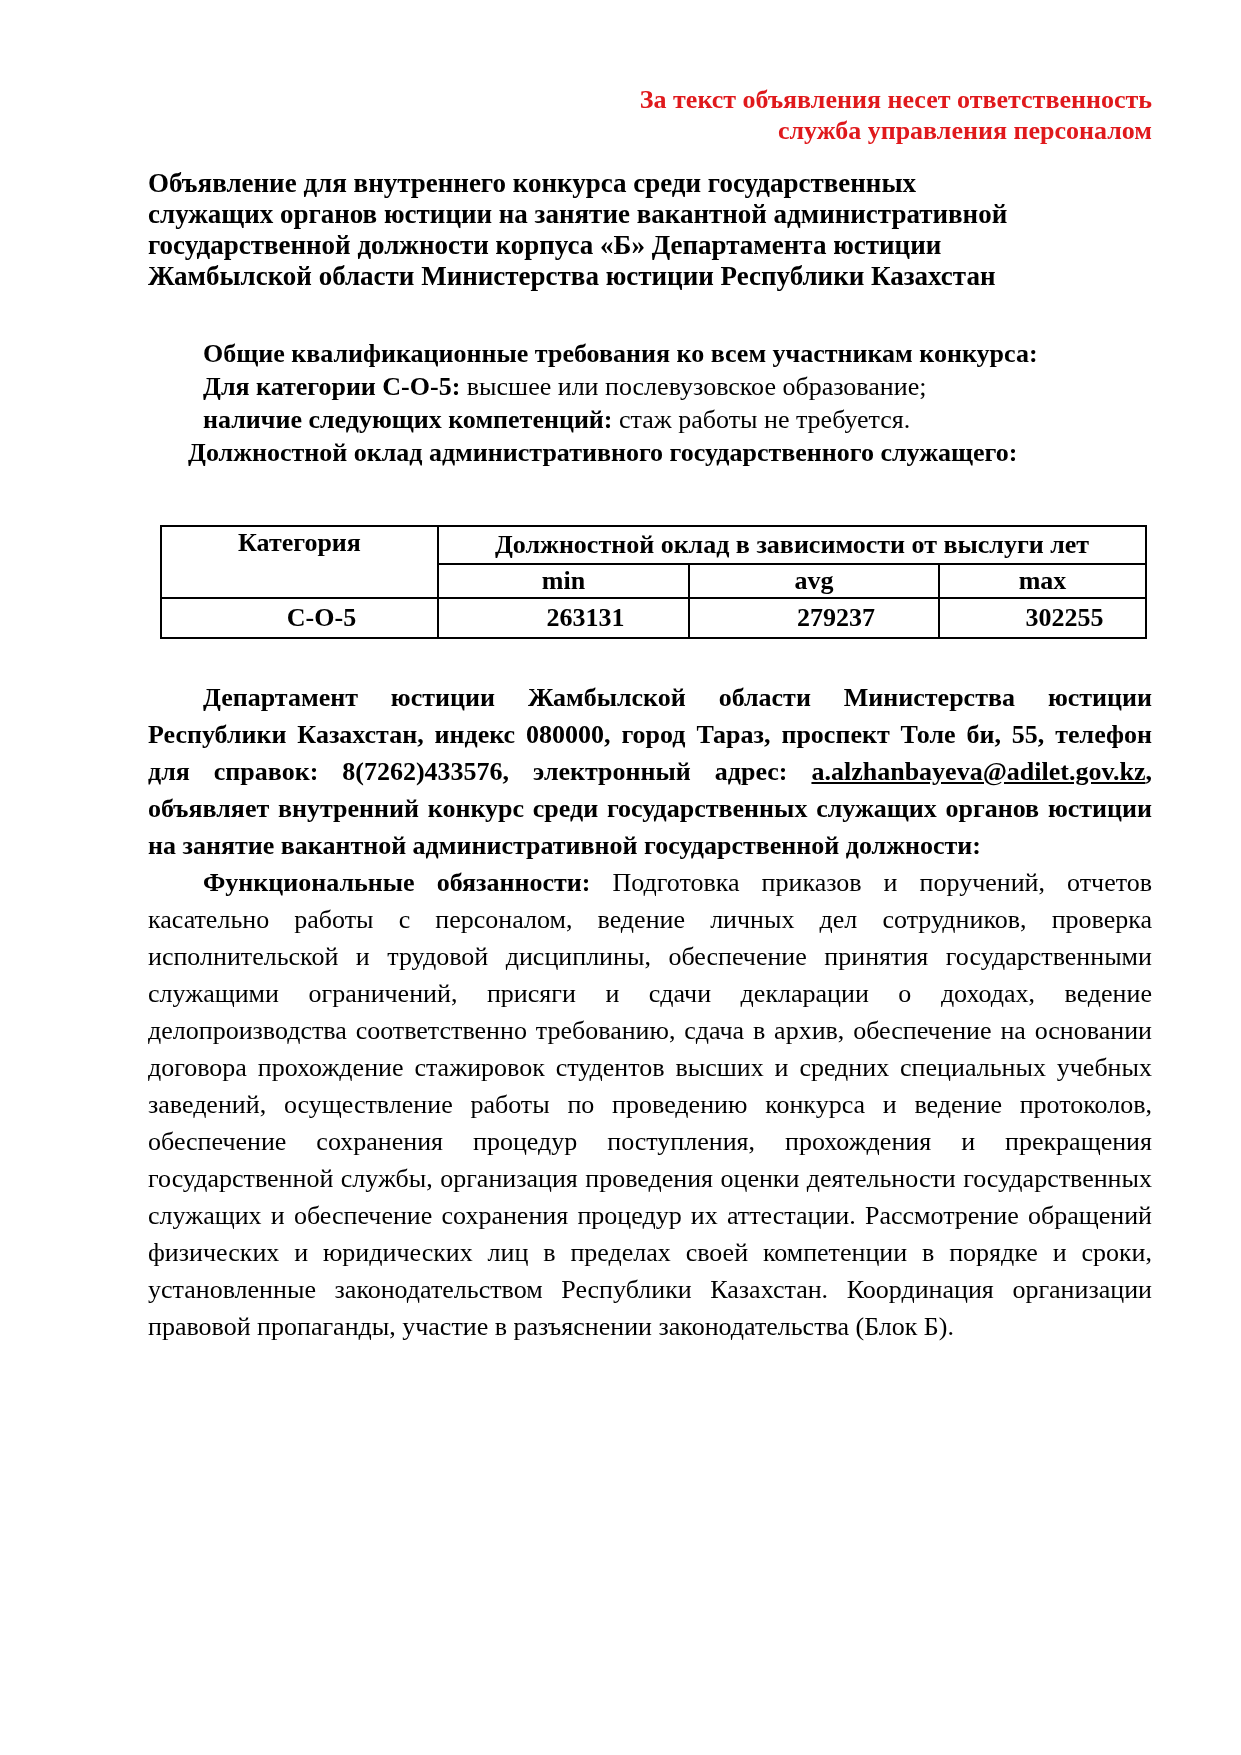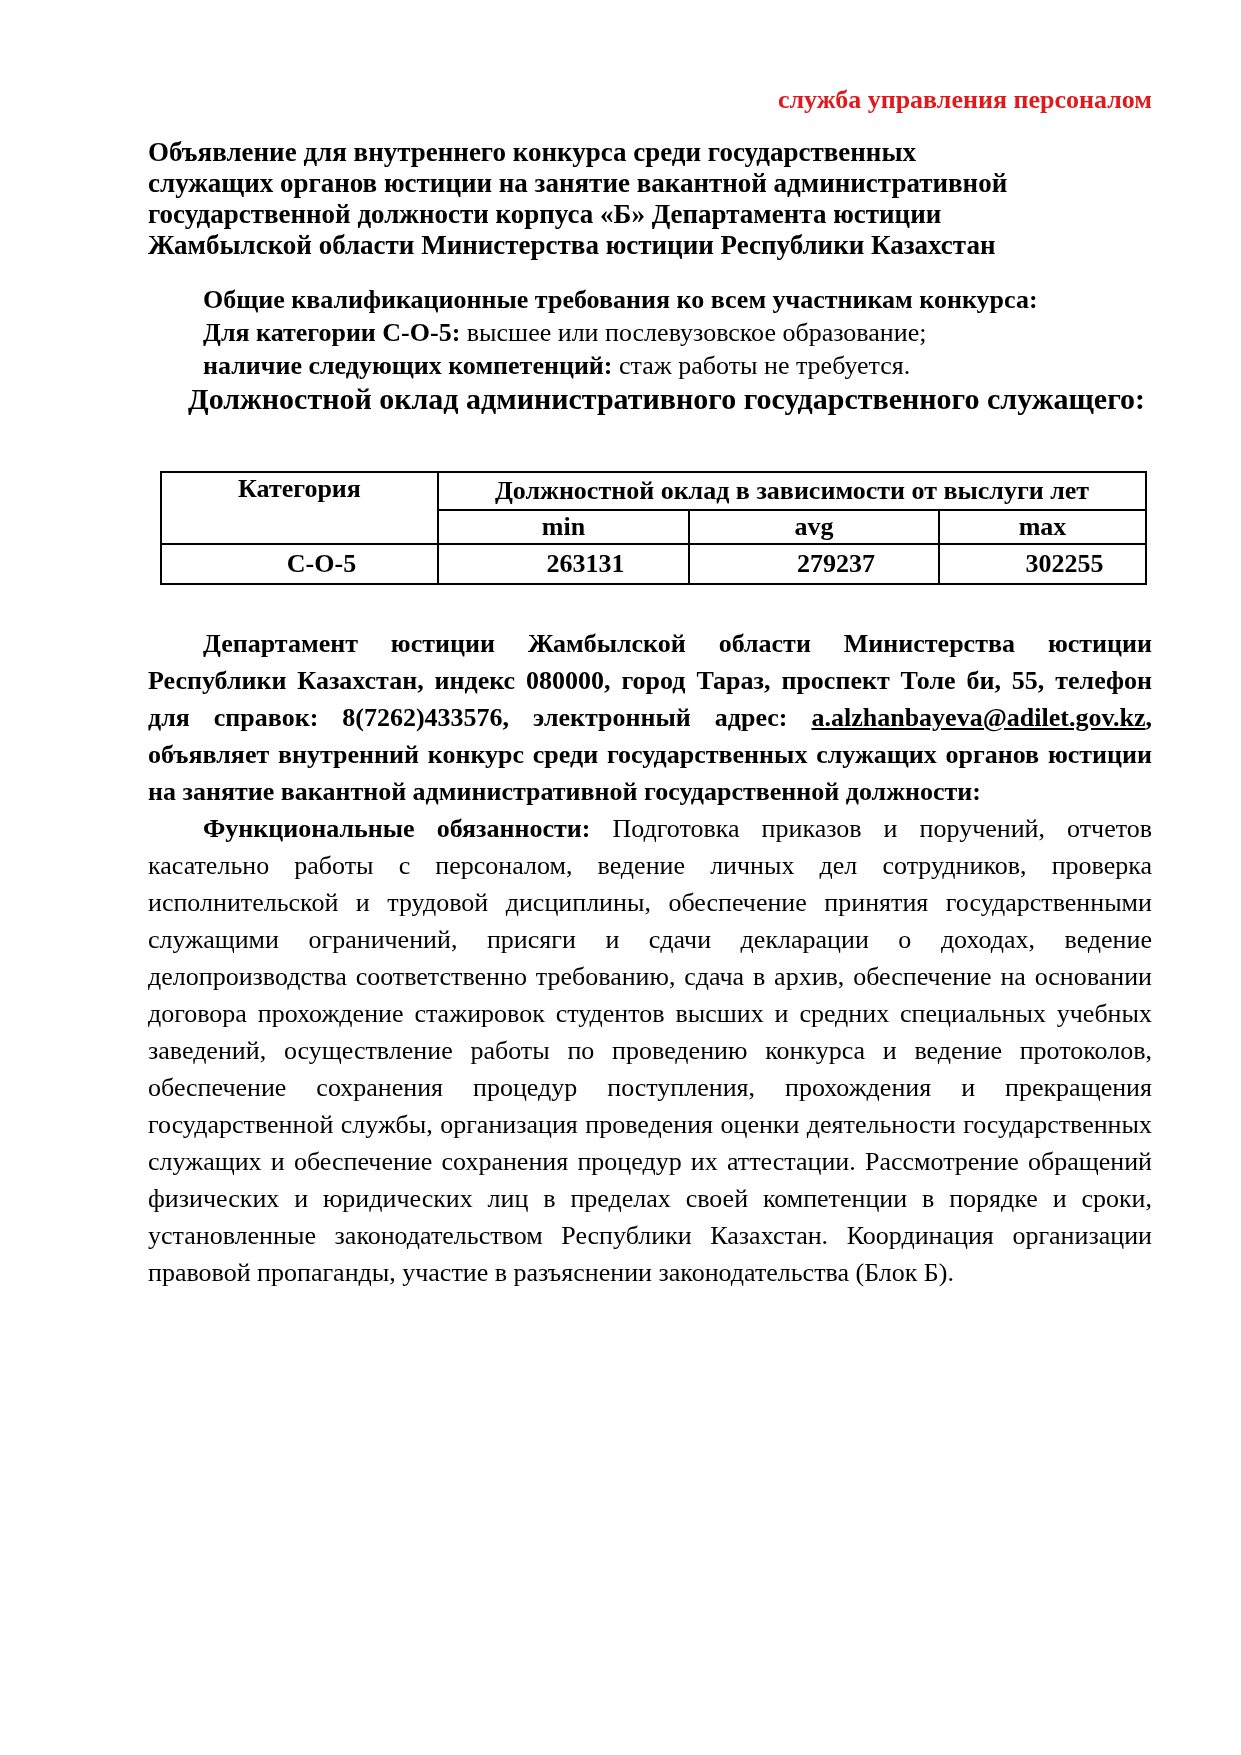--- a/index.html
+++ b/index.html
@@ -23,35 +23,35 @@
   }
   .doc-title {
     margin-top: 22px;
     text-align: left;
     font-weight: bold;
     font-size: 27px;
     line-height: 31px;
   }
   p { margin: 0; }
   .qual-intro {
-    margin-top: 22px;
+    margin-top: 45px;
     font-size: 26px;
     line-height: 33px;
     font-weight: bold;
     text-align: justify;
     text-indent: 55px;
   }
   .qual-line {
     font-size: 26px;
     line-height: 33px;
     text-indent: 55px;
   }
   .qual-line .lead { font-weight: bold; }
   .salary-heading {
-    font-size: 30px;
+    font-size: 26px;
     line-height: 33px;
     font-weight: bold;
     text-indent: 40px;
   }
   table.salary-table {
     border-collapse: collapse;
     margin: 56px 0 0 12px;
     width: 985px;
     table-layout: fixed;
     font-size: 26px;
@@ -82,20 +82,21 @@
     text-decoration: underline;
     cursor: pointer;
   }
 </style>
 </head>
 <body>
 
 <div class="page">
 
   <div class="header-note">
+    <div>За текст объявления несет ответственность</div>
     <div>служба управления персоналом</div>
   </div>
 
   <div class="doc-title">
     <div>Объявление для внутреннего конкурса среди государственных</div>
     <div>служащих органов юстиции на занятие вакантной административной</div>
     <div>государственной должности корпуса «Б» Департамента юстиции</div>
     <div>Жамбылской области Министерства юстиции Республики Казахстан</div>
   </div>
 

